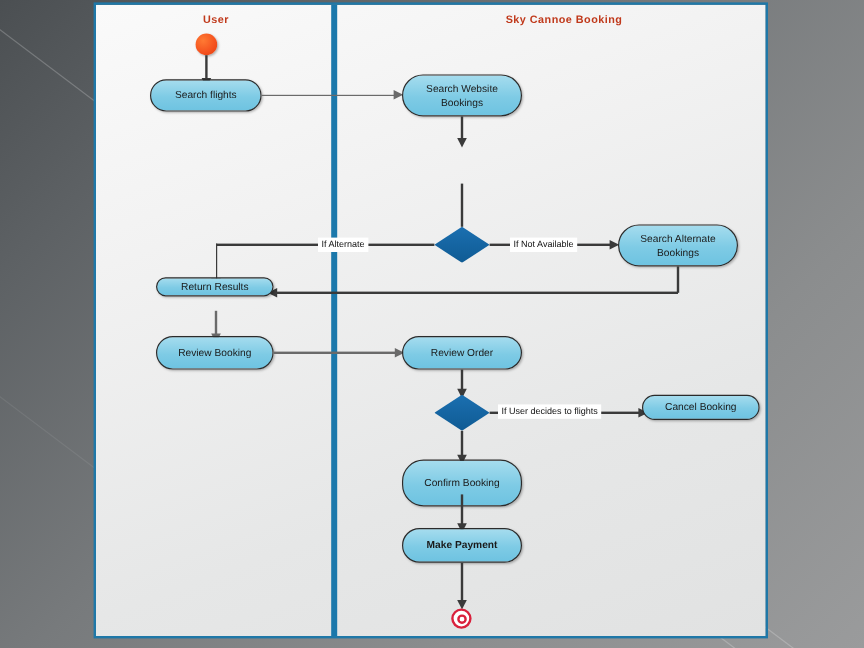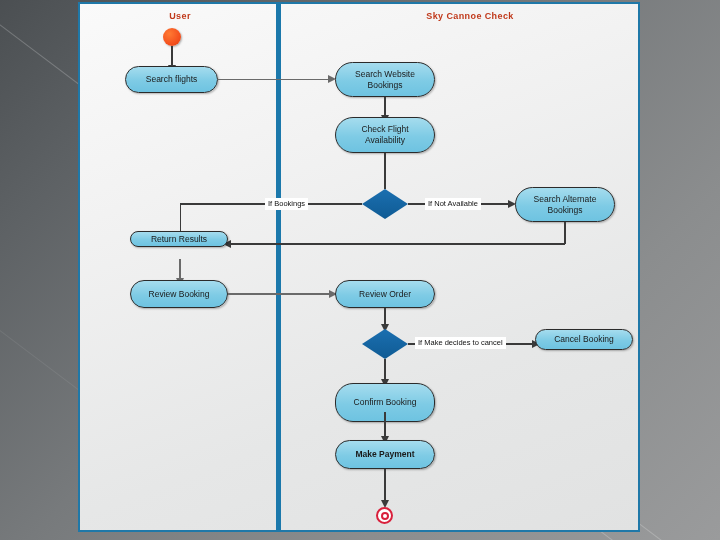--- a/index.html
+++ b/index.html
@@ -87,53 +87,50 @@
   <div class="streak s2"></div>
   <div class="streak s3"></div>
   <div class="streak s4"></div>
 
   <div class="canvas">
     <div class="canvas-inner">
 
       <div class="lane-divider" style="left:196px;"></div>
 
       <div class="lane-title" style="left:100px;top:7px;">User</div>
-      <div class="lane-title" style="left:390px;top:7px;">Sky Cannoe Check</div>
+      <div class="lane-title" style="left:390px;top:7px;">Sky Cannoe Booking</div>
 
       <div class="init-node" style="left:83px;top:24px;"></div>
 
       <div class="ln v" style="left:91.3px;top:42px;height:21px;"></div>
       <div class="arrow down" style="left:87.5px;top:61px;"></div>
 
       <div class="act" style="left:45px;top:62px;width:93px;height:27px;">
         <span>Search flights</span>
       </div>
 
       <div class="ln h gray" style="left:138px;top:75px;width:112px;"></div>
       <div class="arrow right gray" style="left:248px;top:71.3px;"></div>
 
       <div class="act" style="left:255px;top:58px;width:100px;height:35px;text-align:center;">
         <span>Search Website Bookings</span>
       </div>
 
       <div class="ln v" style="left:304.3px;top:93px;height:20px;"></div>
       <div class="arrow down" style="left:300.5px;top:111px;"></div>
 
-      <div class="act" style="left:255px;top:113px;width:100px;height:36px;">
-        <span>Check Flight Availability</span>
-      </div>
 
       <div class="ln v" style="left:304.3px;top:149px;height:36px;"></div>
 
       <div class="diamond" style="left:282px;top:185px;"></div>
 
       <div class="ln h" style="left:100px;top:199.3px;width:182px;"></div>
       <div class="ln v" style="left:100px;top:199.3px;height:31px;"></div>
       <div class="arrow down" style="left:96.2px;top:228px;"></div>
-      <div class="guard" style="left:185px;top:194px;">If Bookings</div>
+      <div class="guard" style="left:185px;top:194px;">If Alternate</div>
 
       <div class="ln h" style="left:328px;top:199.3px;width:103px;"></div>
       <div class="arrow right" style="left:428px;top:195.5px;"></div>
       <div class="guard" style="left:345px;top:194px;">If Not Available</div>
 
       <div class="act" style="left:435px;top:183px;width:100px;height:35px;">
         <span>Search Alternate Bookings</span>
       </div>
 
       <div class="ln v" style="left:484.3px;top:218px;height:22px;"></div>
@@ -158,21 +155,21 @@
         <span>Review Order</span>
       </div>
 
       <div class="ln v" style="left:304.3px;top:304px;height:20px;"></div>
       <div class="arrow down" style="left:300.5px;top:320px;"></div>
 
       <div class="diamond" style="left:282px;top:325px;"></div>
 
       <div class="ln h" style="left:328px;top:339.3px;width:198px;"></div>
       <div class="arrow right" style="left:452px;top:335.5px;"></div>
-      <div class="guard" style="left:335px;top:333px;">If Make decides to cancel</div>
+      <div class="guard" style="left:335px;top:333px;">If User decides to flights</div>
 
       <div class="act" style="left:455px;top:325px;width:98px;height:21px;">
         <span>Cancel Booking</span>
       </div>
 
       <div class="ln v" style="left:304.3px;top:355px;height:24px;"></div>
       <div class="arrow down" style="left:300.5px;top:375px;"></div>
 
       <div class="act" style="left:255px;top:379px;width:100px;height:39px;">
         <span>Confirm Booking</span>

